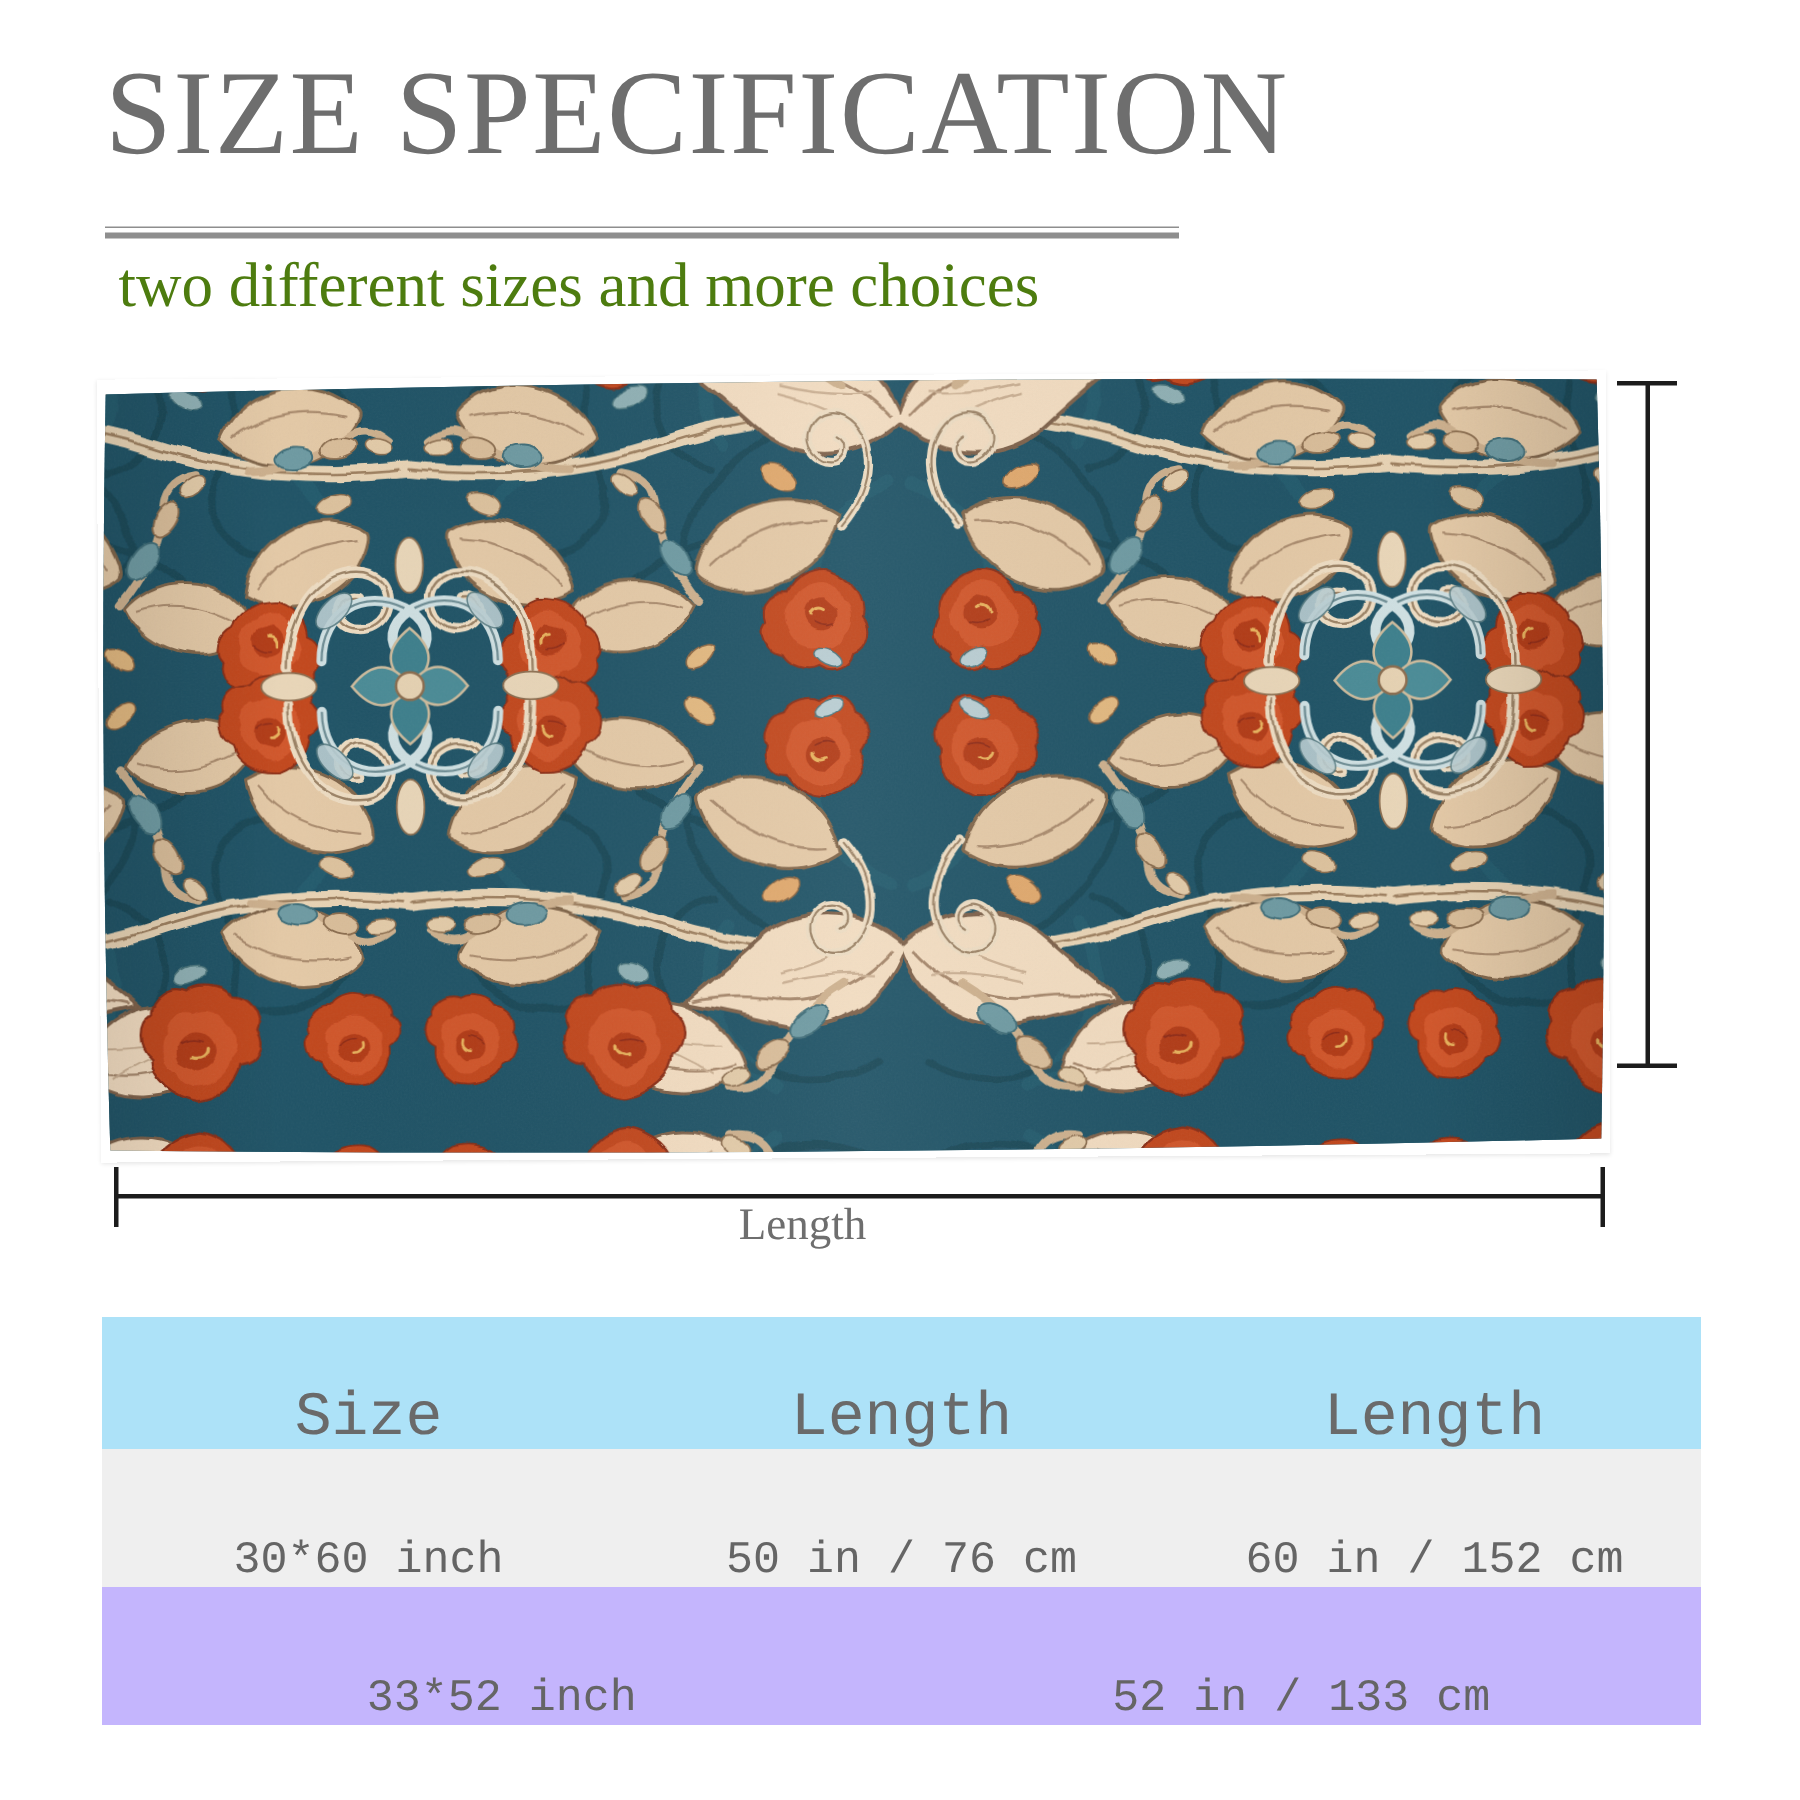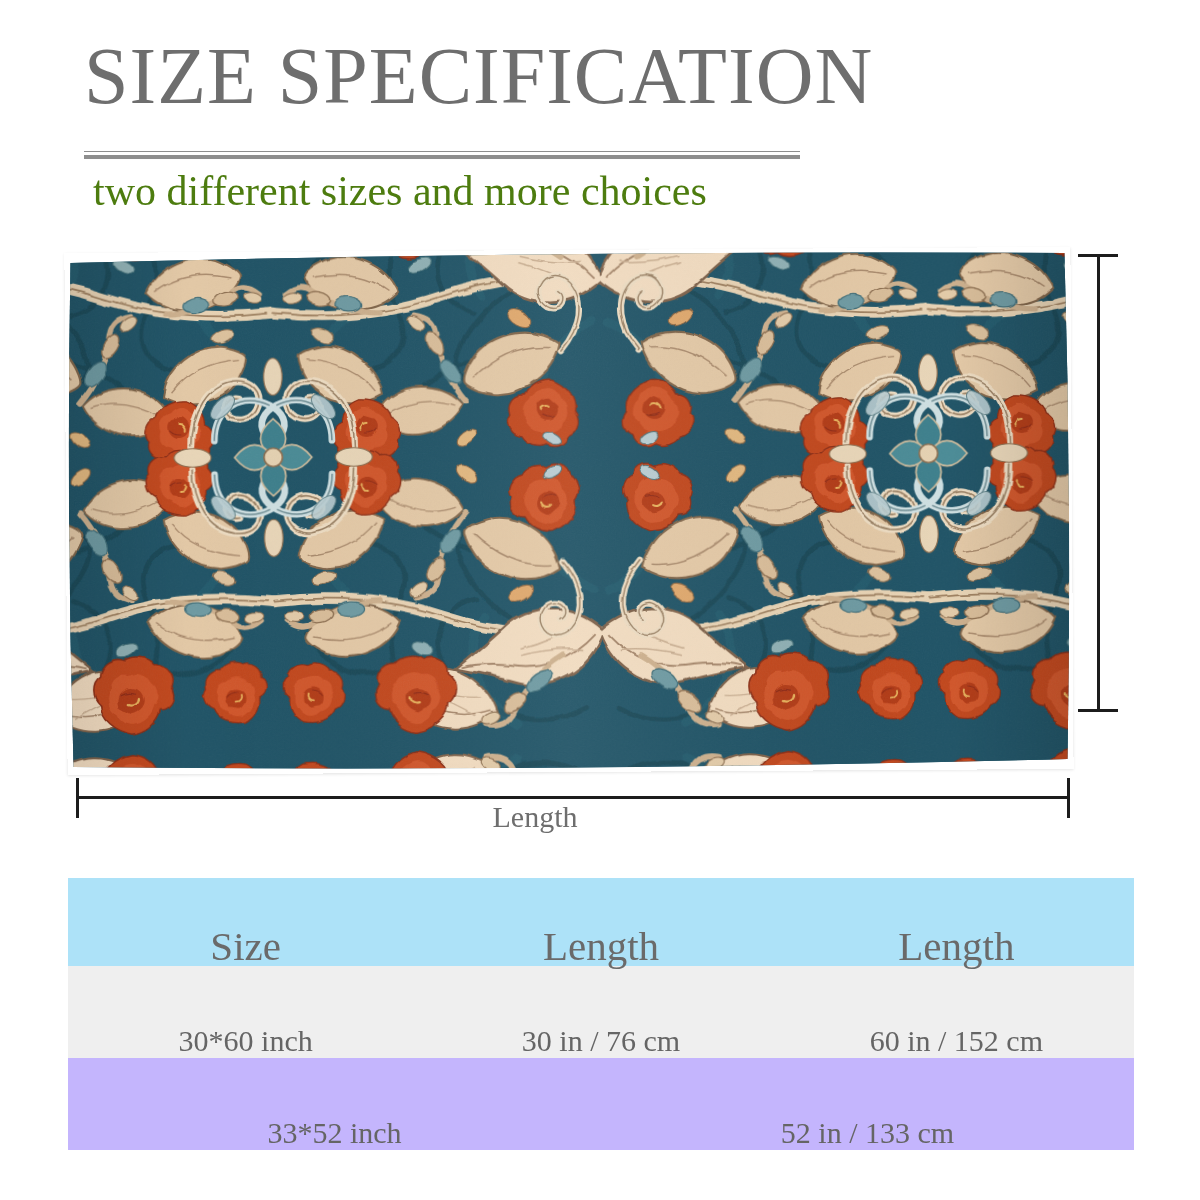--- a/index.html
+++ b/index.html
@@ -18,21 +18,21 @@
     position: absolute;
     left: 0; top: 0;
     width: 1200px;
     height: 1200px;
     background: #ffffff;
   }
 
   
   .header {
     position: absolute;
-    left: 84px;
+    left: 70px;
     top: 34px;
     width: 1060px;
   }
   .title {
     font-family: "Liberation Serif", "DejaVu Serif", serif;
     font-size: 80px;
     line-height: 84px;
     color: #6e6e6e;
     letter-spacing: 1px;
     white-space: nowrap;
@@ -156,21 +156,21 @@
     top: 878px;
     width: 1066px;
   }
   .spec-row {
     display: flex;
     width: 100%;
   }
   .spec-row .cell {
     flex: 1 1 0;
     text-align: center;
-    font-family: Liberation Serif, serif;
+    font-family: Liberation Mono, monospace;
     color: #6e6e6e;
     display: flex;
     align-items: center;
     justify-content: center;
     margin-top: 48px;
   }
   .spec-header {
     background: #ade2f8;
     height: 88px;
   }
@@ -388,21 +388,21 @@
   </div>
 
   <div class="spec-table">
     <div class="spec-row spec-header">
       <div class="cell">Size</div>
       <div class="cell">Length</div>
       <div class="cell">Length</div>
     </div>
     <div class="spec-row spec-body-row odd">
       <div class="cell">30*60 inch</div>
-      <div class="cell">30 in / 76 cm</div>
+      <div class="cell">50 in / 76 cm</div>
       <div class="cell">60 in / 152 cm</div>
     </div>
     <div class="spec-row spec-body-row even">
       <div class="cell">33*52 inch</div>
       <div class="cell">52 in / 133 cm</div>
     </div>
   </div>
 
 </div>
 

